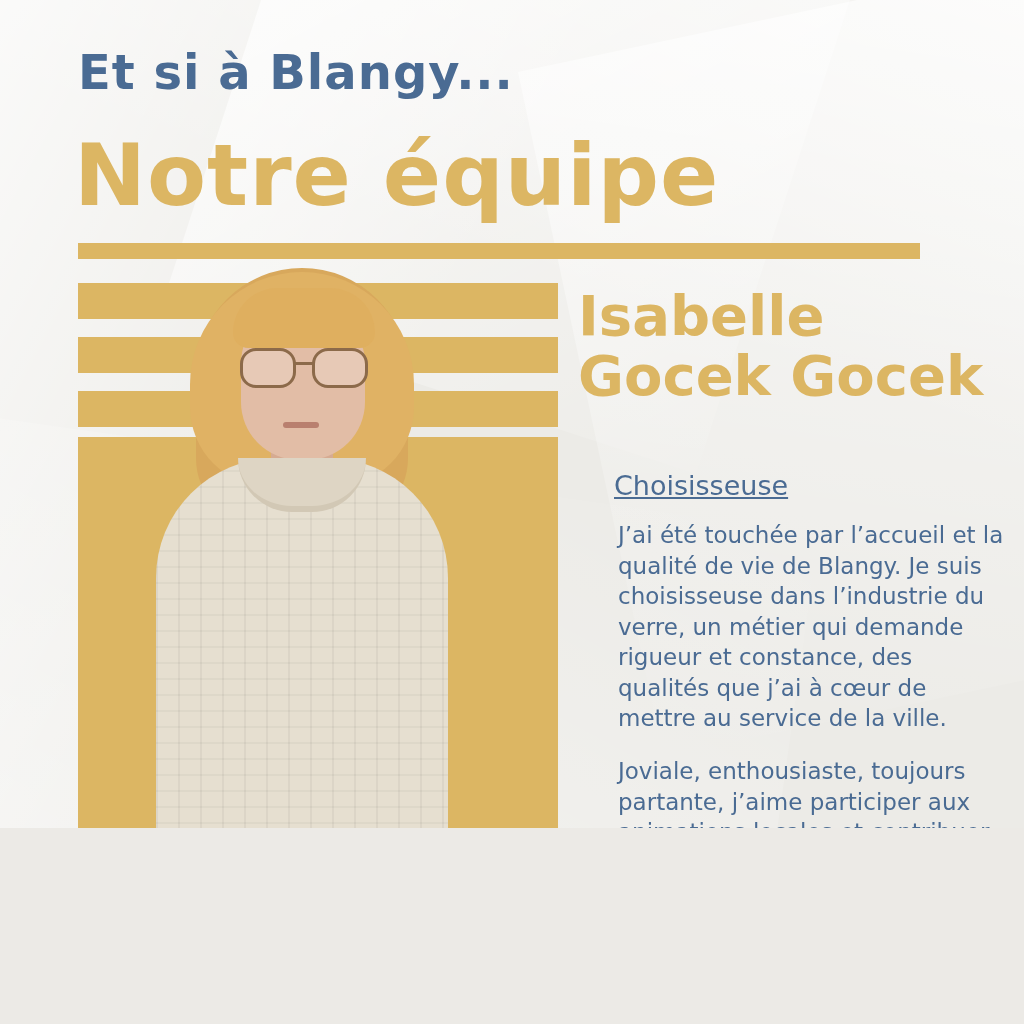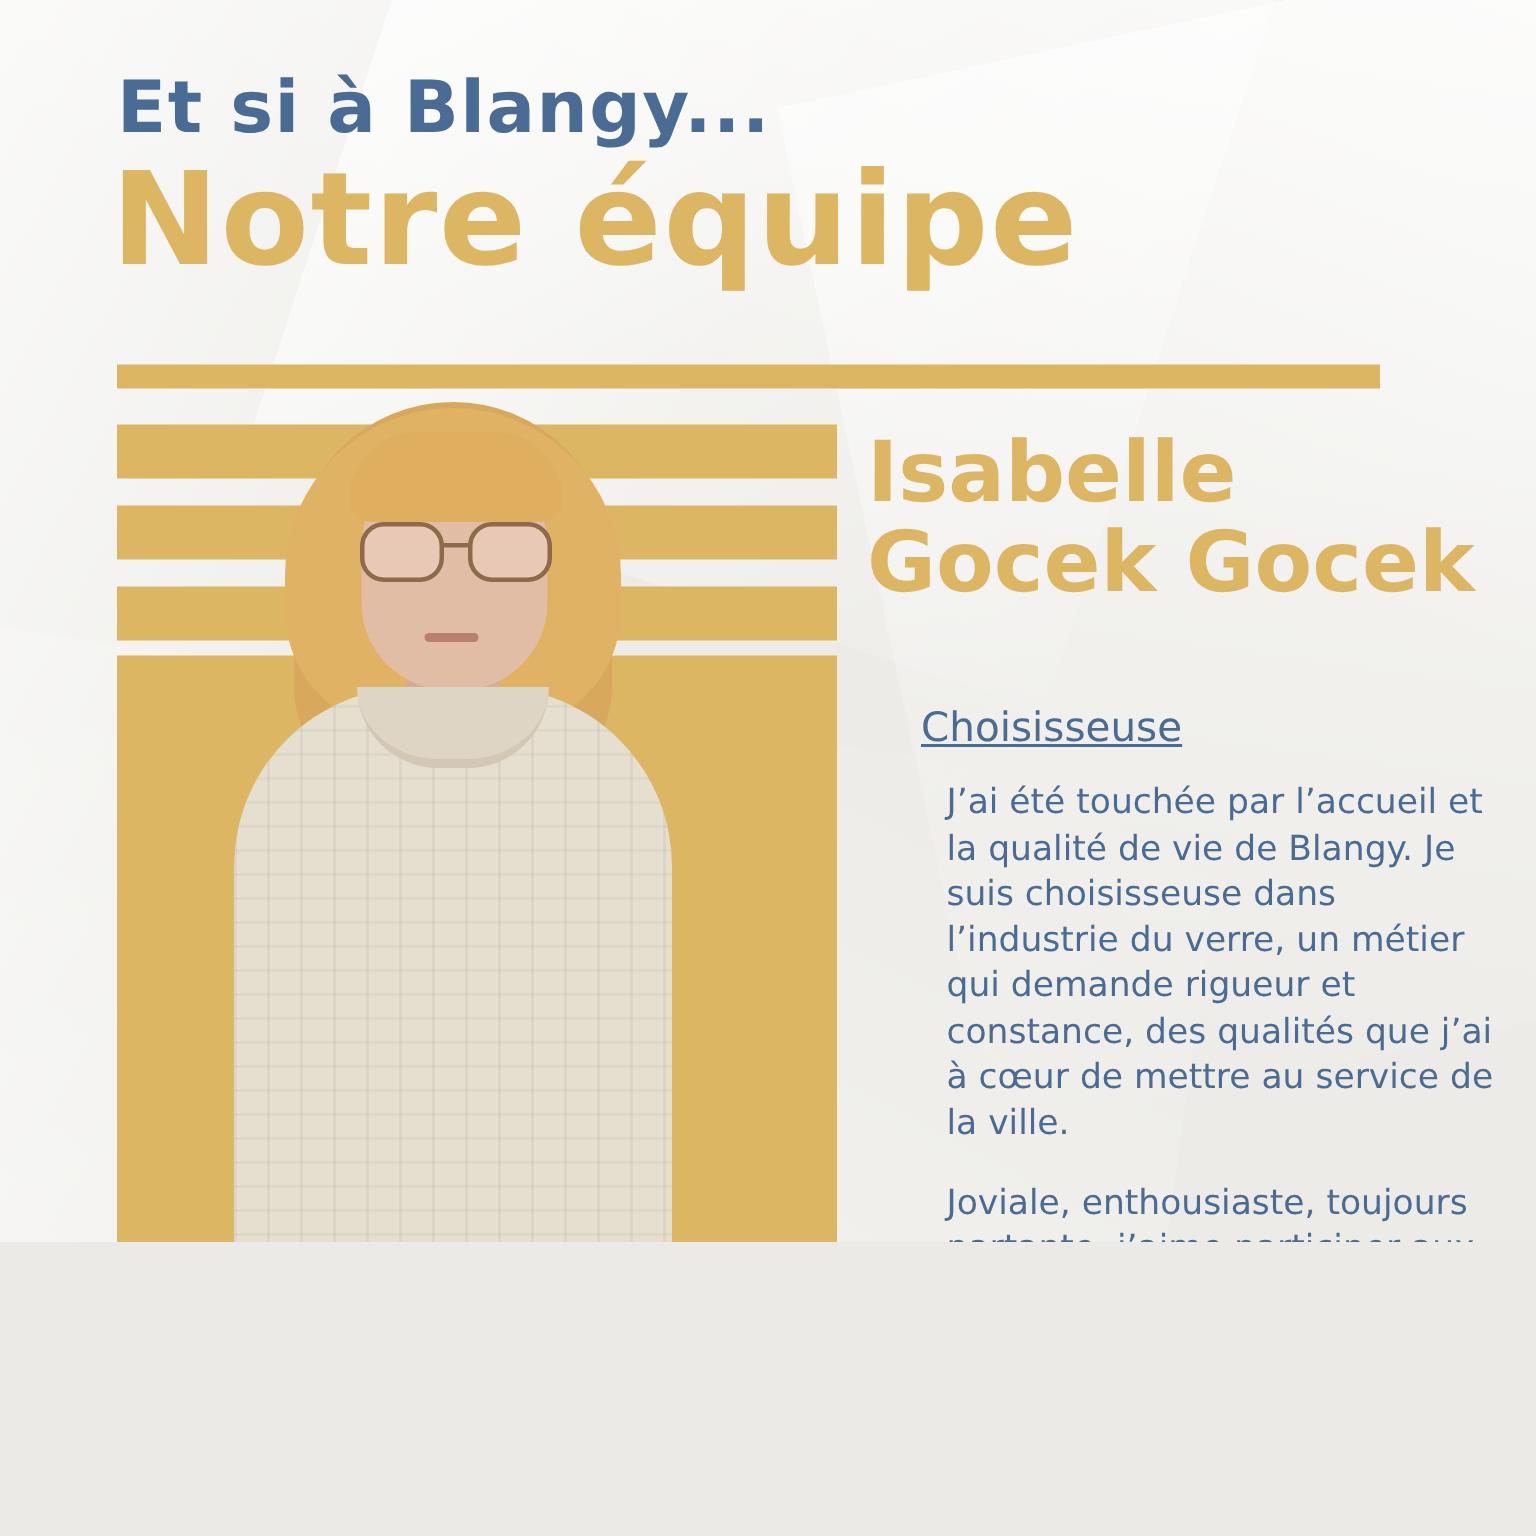--- a/index.html
+++ b/index.html
@@ -59,21 +59,21 @@
     top: 44px;
     left: 78px;
     font-size: 48px;
     letter-spacing: 1px;
     color: #4a6b93;
     font-weight: 700;
     font-family: "DejaVu Sans", sans-serif;
   }
   .title {
     position: absolute;
-    top: 104px;
+    top: 132px;
     left: 74px;
     font-size: 86px;
     line-height: 1;
     color: #dcb663;
     font-weight: 700;
     letter-spacing: 1px;
     font-family: "DejaVu Sans", sans-serif;
   }
 
   
@@ -302,21 +302,21 @@
     position: absolute;
     left: 614px;
     top: 520px;
     width: 392px;
     color: #4a6b93;
     font-size: 23px;
     line-height: 1.33;
     font-family: "DejaVu Sans", sans-serif;
   }
   .body-col p {
-    margin: 0 0 22px 17px;
+    margin: 0 0 22px 4px;
   }
   .body-col p:last-child { margin-bottom: 0; }
 </style>
 </head>
 <body>
 
 <div class="poster">
 
   <div class="facet facet-a"></div>
   <div class="facet facet-b"></div>

